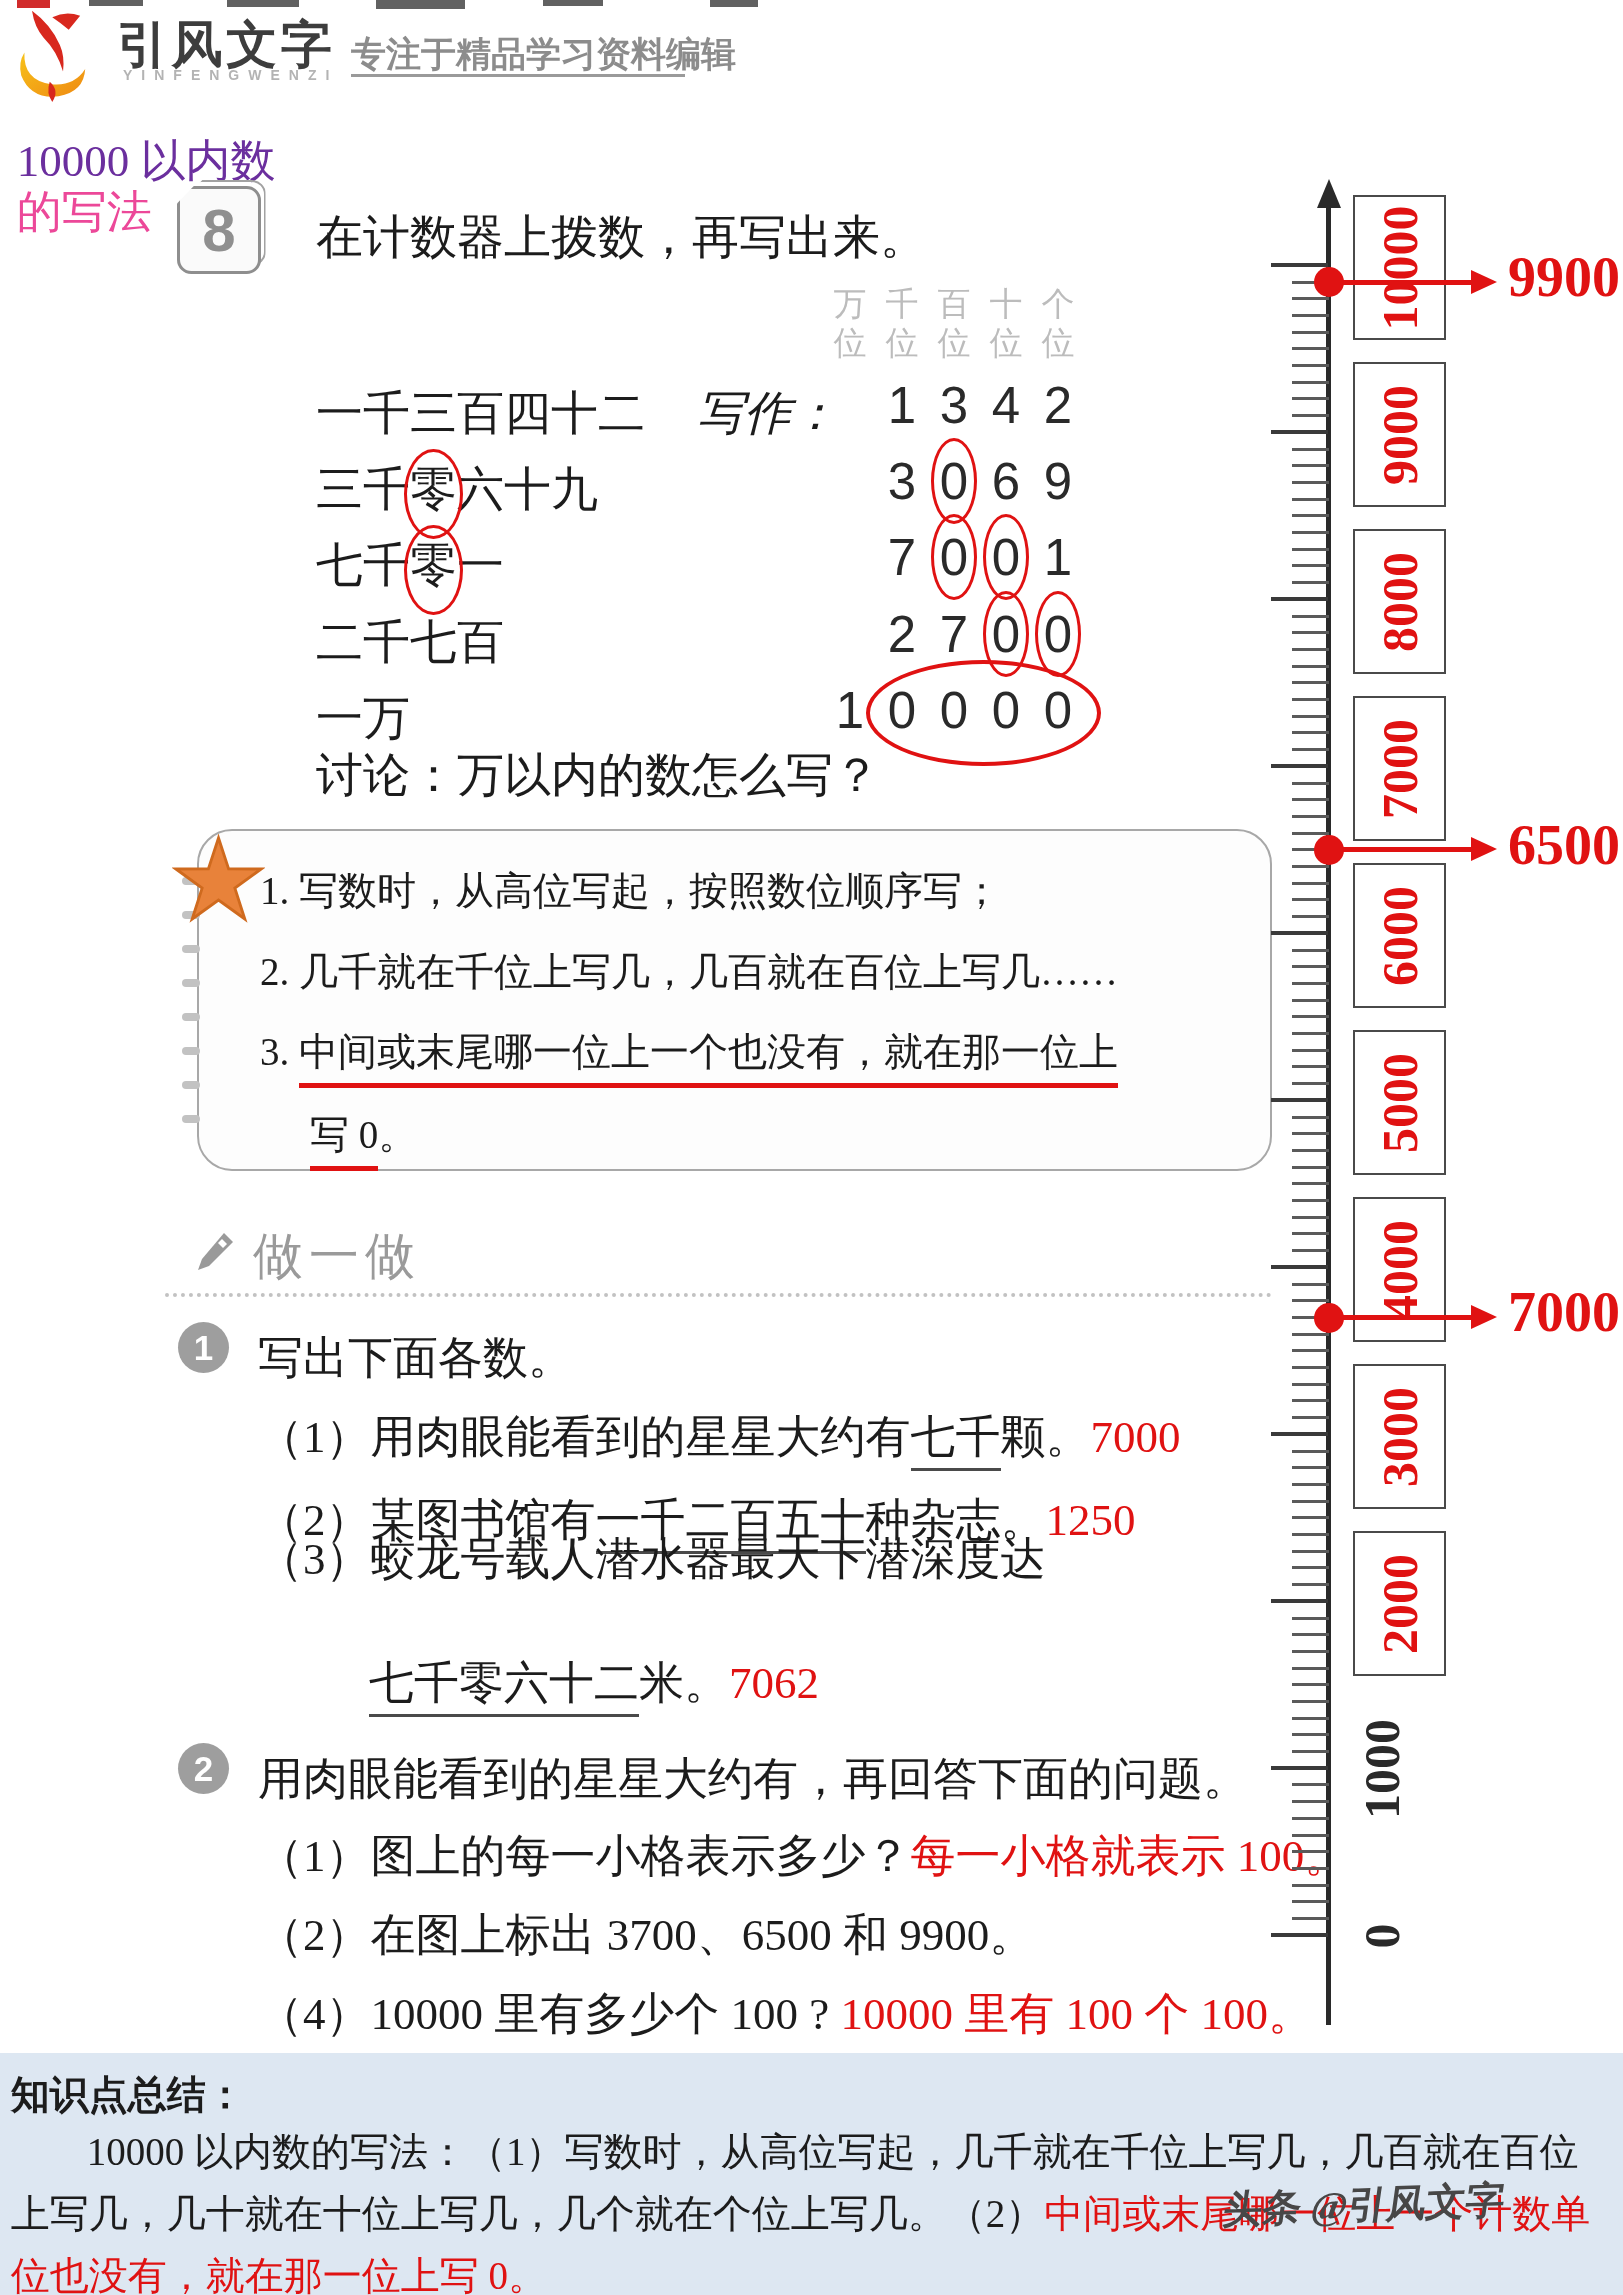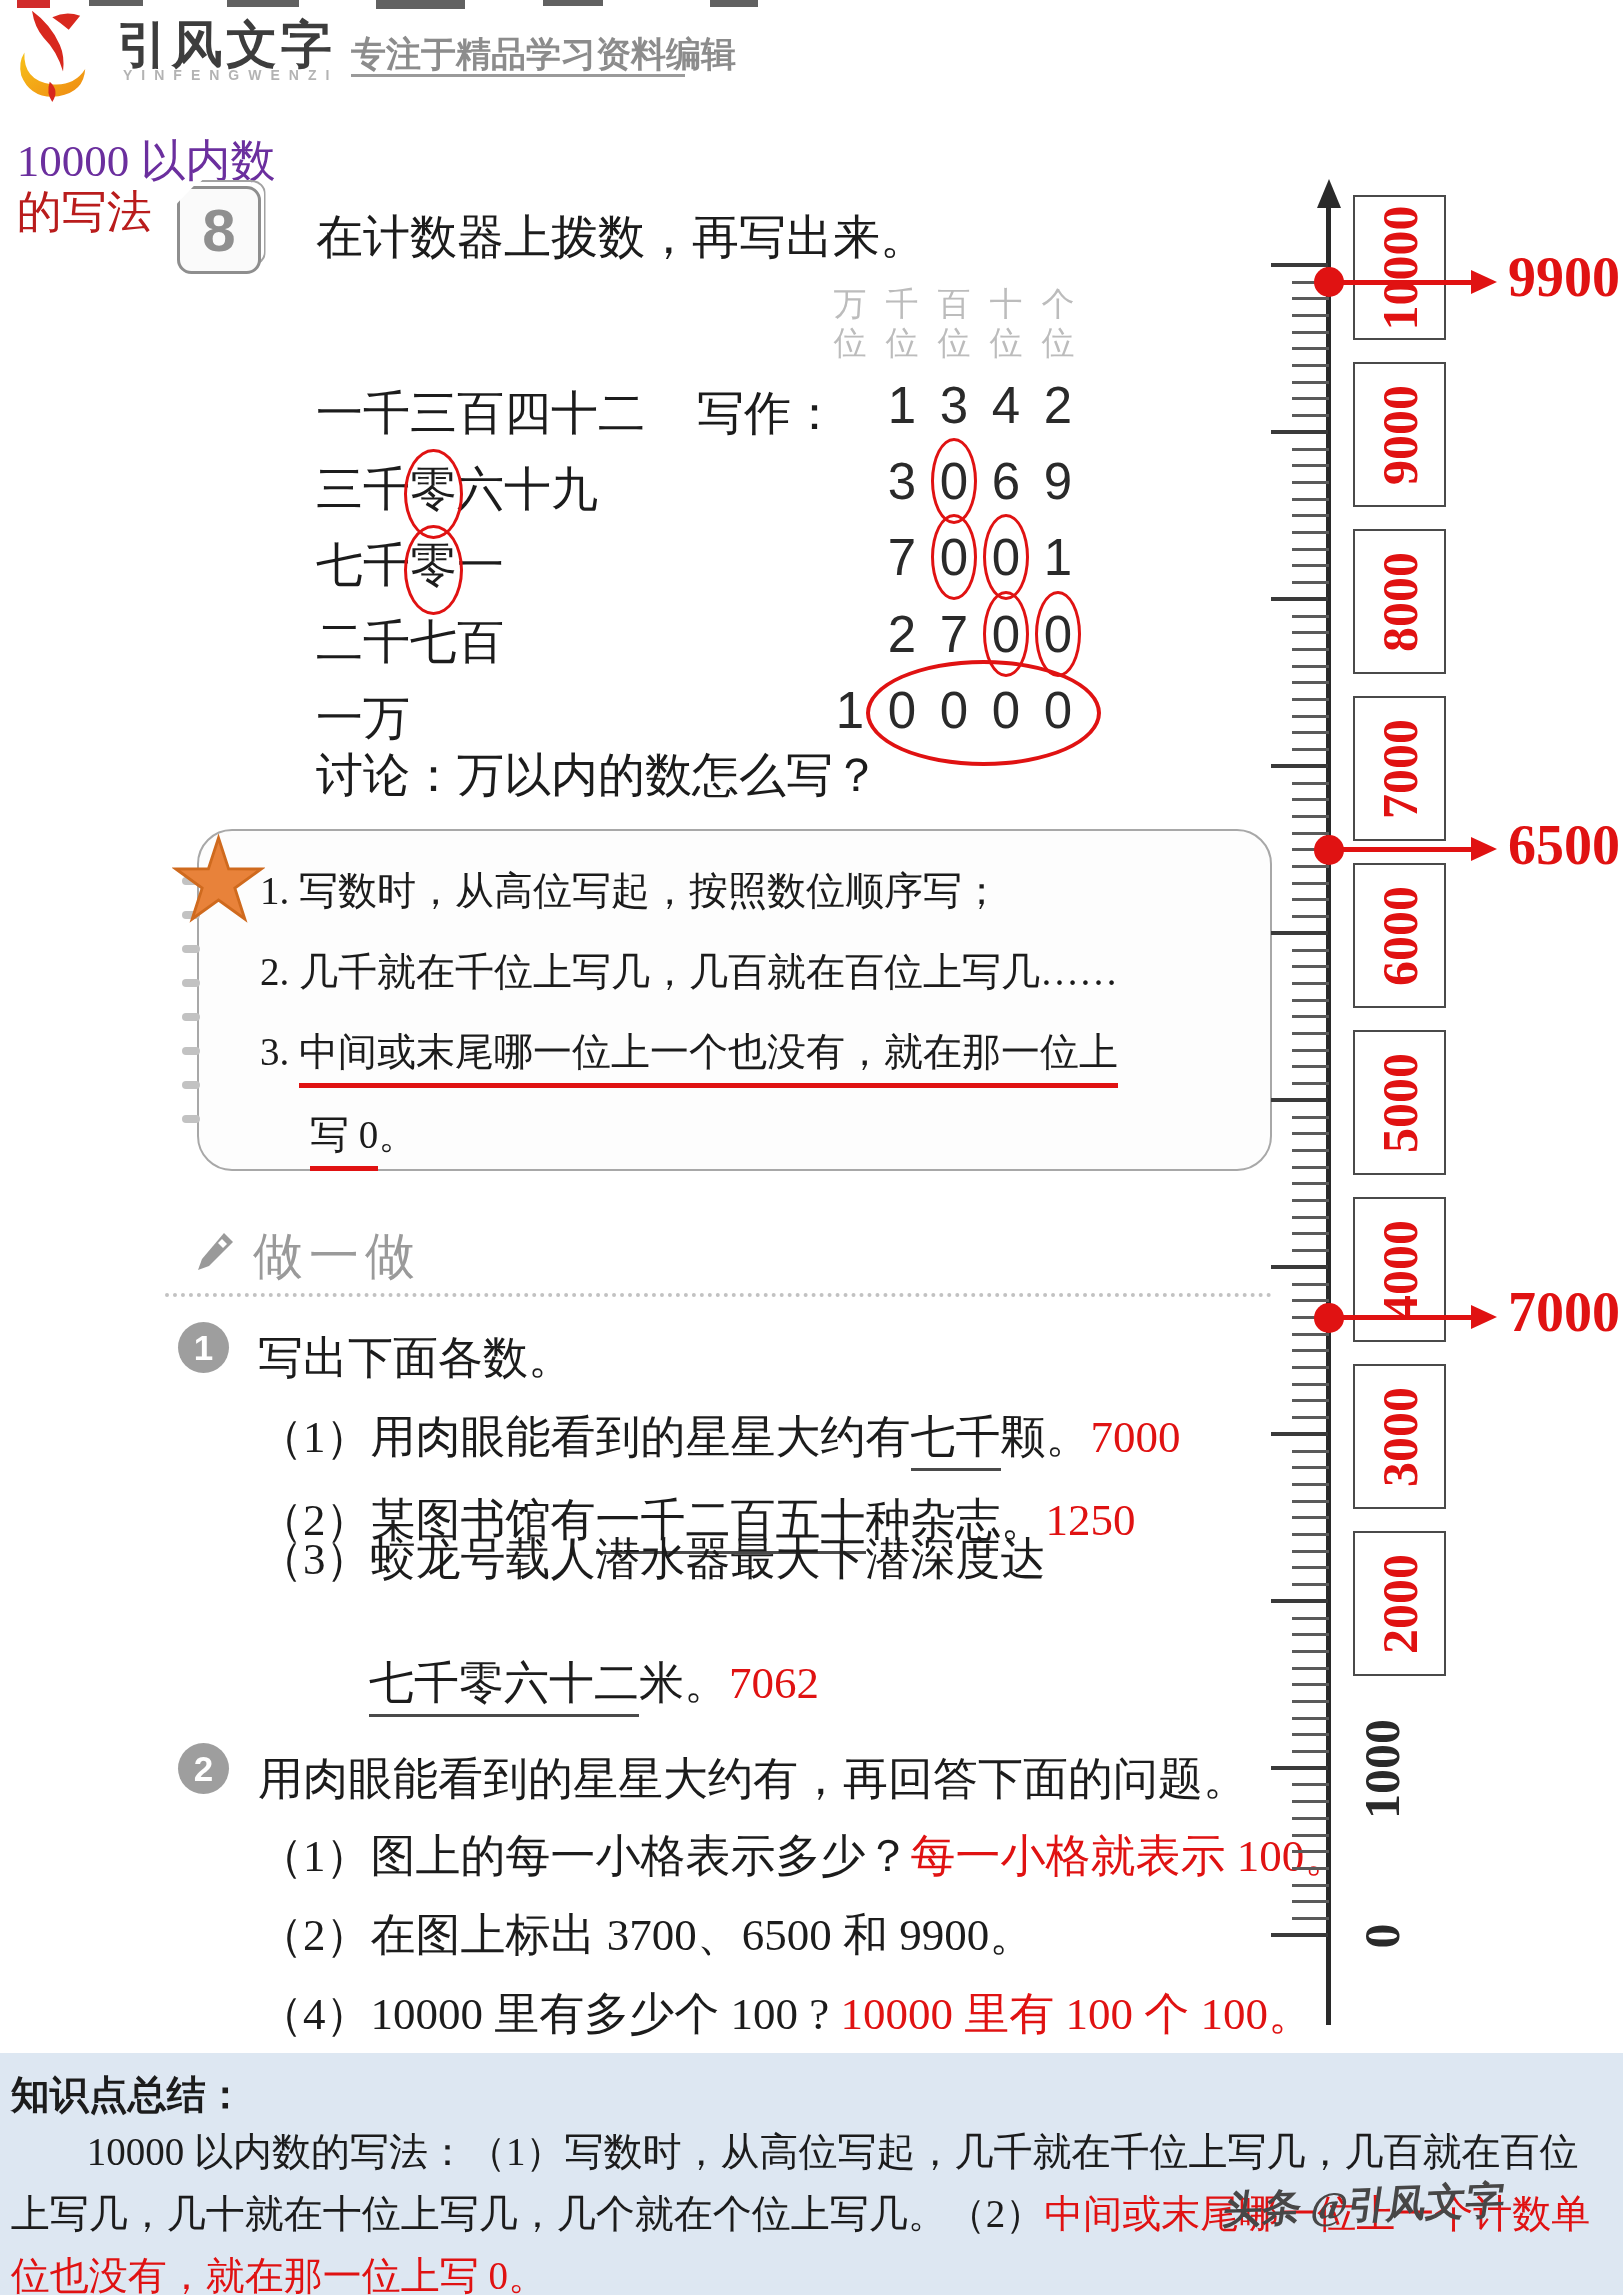--- a/index.html
+++ b/index.html
@@ -10,21 +10,21 @@
   
   .frag{position:absolute;background:#3a3a3a;opacity:.8;}
   .frag.redfrag{background:#cf2020;opacity:.95;}
   
   .brand{left:117px;top:10.7px;font-size:51px;font-weight:700;color:#3d3d3d;letter-spacing:3.6px;}
   .branden{left:123px;top:67px;font-size:14px;letter-spacing:9px;color:#b3b3b3;font-family:"Liberation Sans",sans-serif;font-weight:700;}
   .tagline{left:351px;top:31px;font-size:35px;color:#8c8c8c;font-weight:700;}
   .hline{position:absolute;left:351px;top:74px;width:334px;height:3px;background:#9a9a9a;}
   
   .title1{left:16.7px;top:131px;font-size:45px;color:#6b2f9e;}
-  .title2{left:16.7px;top:182px;font-size:45px;color:#b91c1c;}
+  .title2{left:16.7px;top:182px;font-size:45px;color:#ec4899;}
   
   .badge8{position:absolute;left:177px;top:186px;width:87px;height:83px;}
   .badge8 .echo{position:absolute;left:9.5px;top:-6px;width:75px;height:82px;border:2.4px solid #a2a2a2;border-radius:14.3px;background:transparent;
      clip-path:polygon(20% 0,100% 0,100% 100%,0 100%,0 20%);}
   .badge8 .card{position:absolute;left:0;top:0;width:78px;height:82px;background:#fafafa;border:3px solid #8e8e8e;border-radius:14.3px;
      clip-path:polygon(20% 0,100% 0,100% 100%,0 100%,0 20%);display:flex;align-items:center;justify-content:center;}
   .badge8 .num{font-family:"Liberation Sans",sans-serif;font-size:60px;font-weight:700;color:#8f8f8f;}
   
   .phgrid{position:absolute;left:824px;top:285px;display:flex;}
   .phcell{width:52px;text-align:center;font-size:33px;line-height:39px;color:#bcbcbc;}
@@ -135,21 +135,21 @@
     <div>十</div>
       <div>位</div>
   </div>
   <div class="phcell">
     <div>个</div>
       <div>位</div>
   </div>
 </div>
 
 <div class="t cnum" style="left:316px;top:382px;">一千三百四十二</div>
-<div class="t cnum" style="left:697px;top:382px;">写作：</div>
+<div class="t cnum" style="left:697px;top:382px;font-style:italic;">写作：</div>
 <div class="dgrid" style="top:369px;">
   <span class="dcell"></span>
   <span class="dcell">1</span>
   <span class="dcell">3</span>
   <span class="dcell">4</span>
   <span class="dcell">2</span>
 </div>
 
 <div class="t cnum" style="left:316px;top:458px;"><span>三千</span><span class="zcirc">零</span><span>六十九</span></div>
 <div class="dgrid" style="top:445px;">

